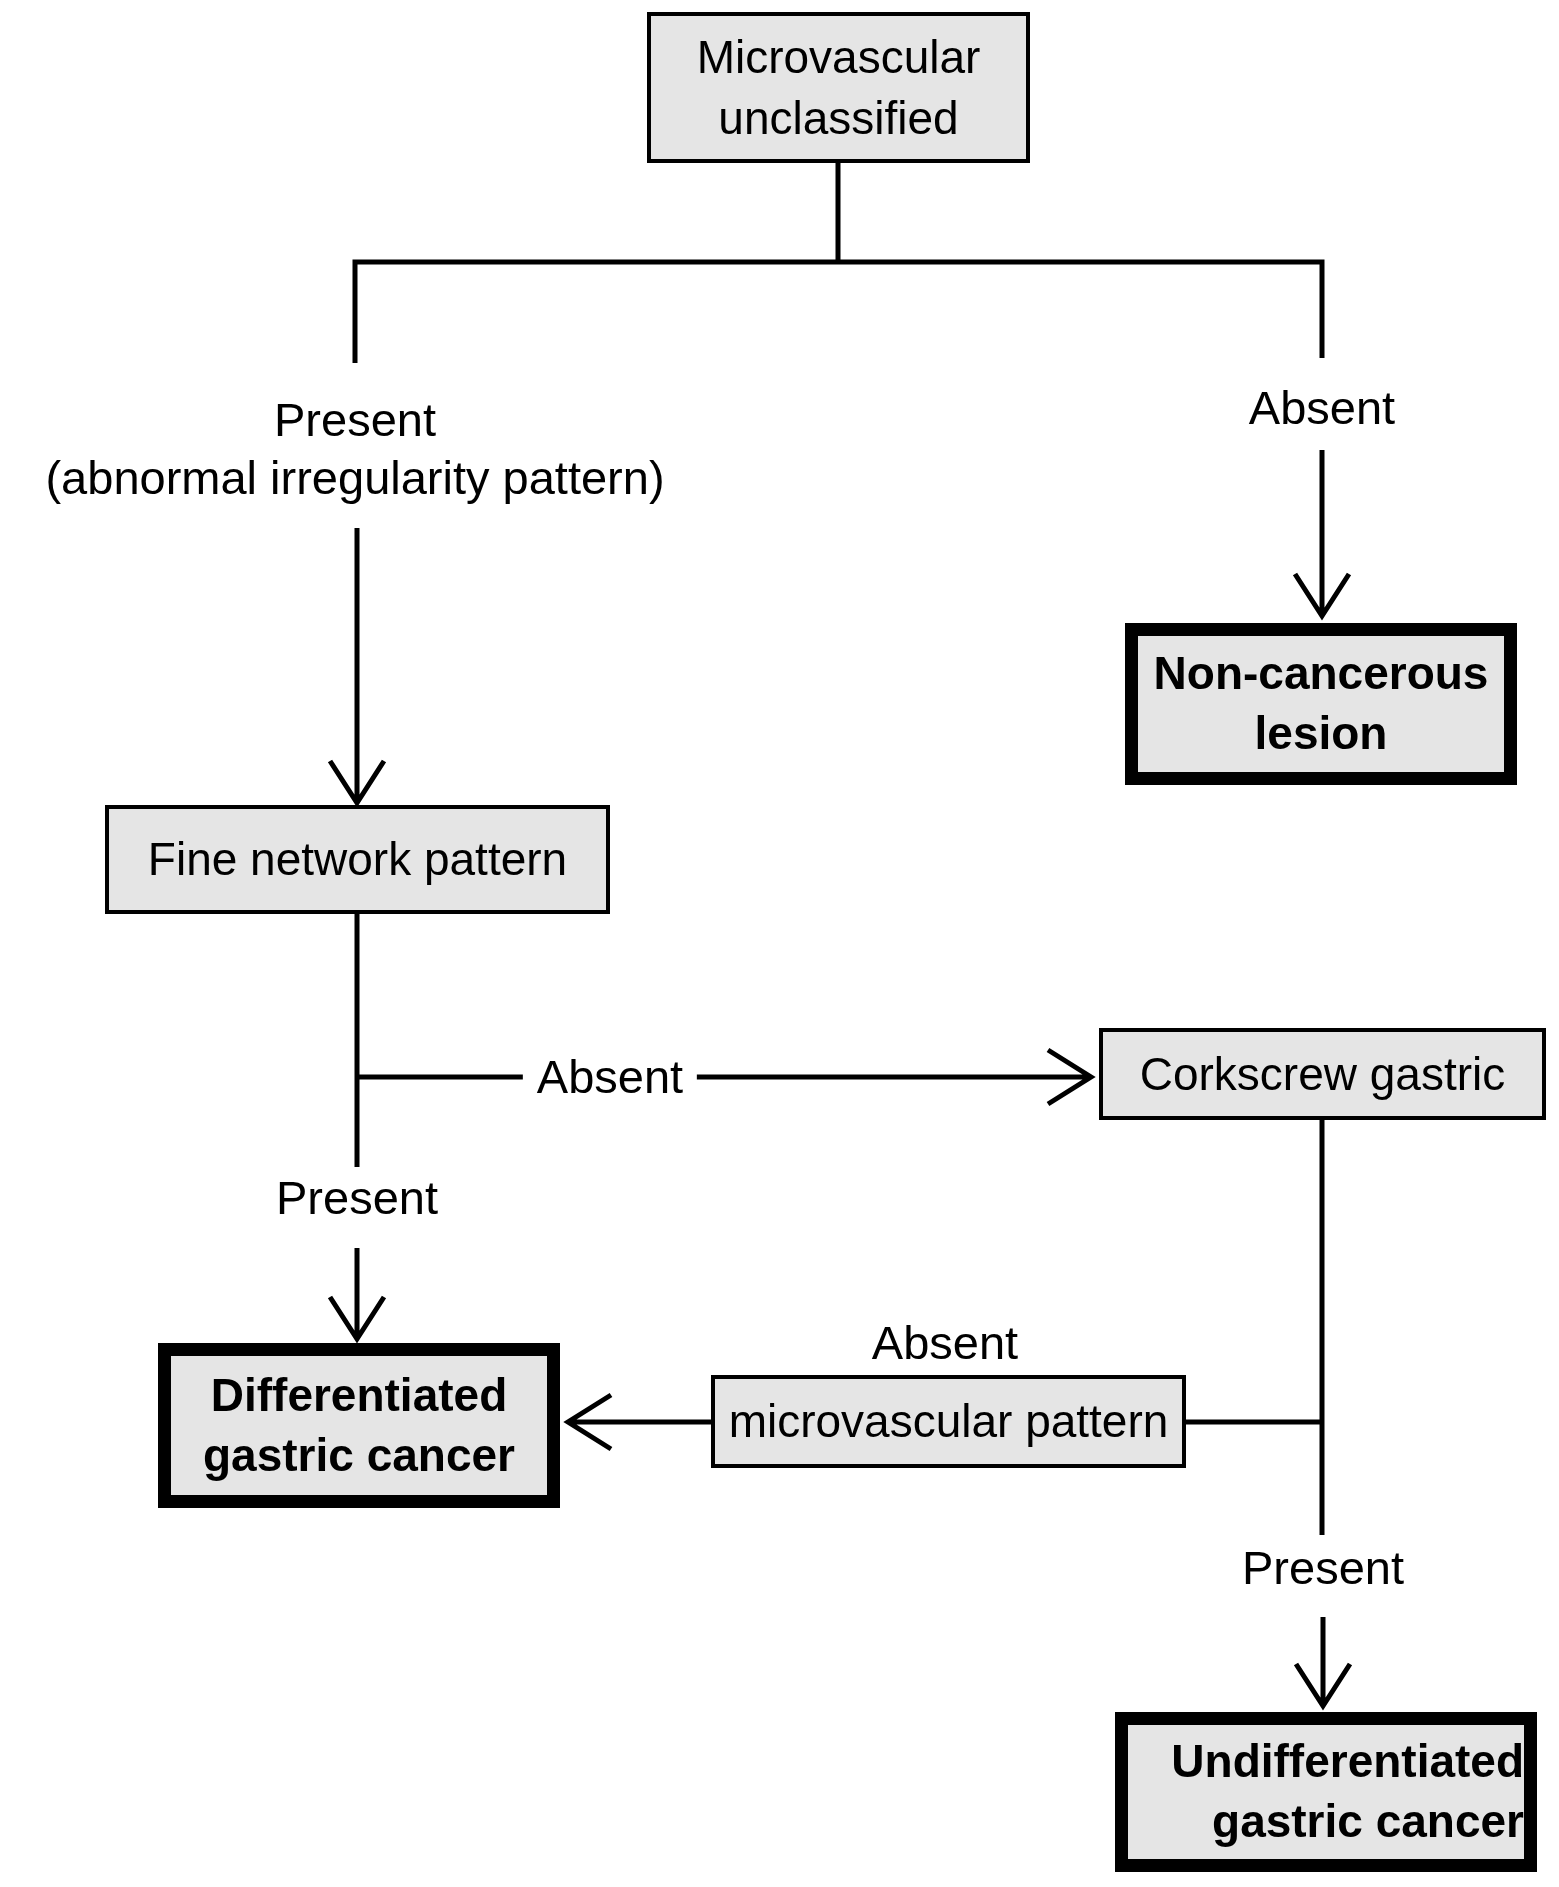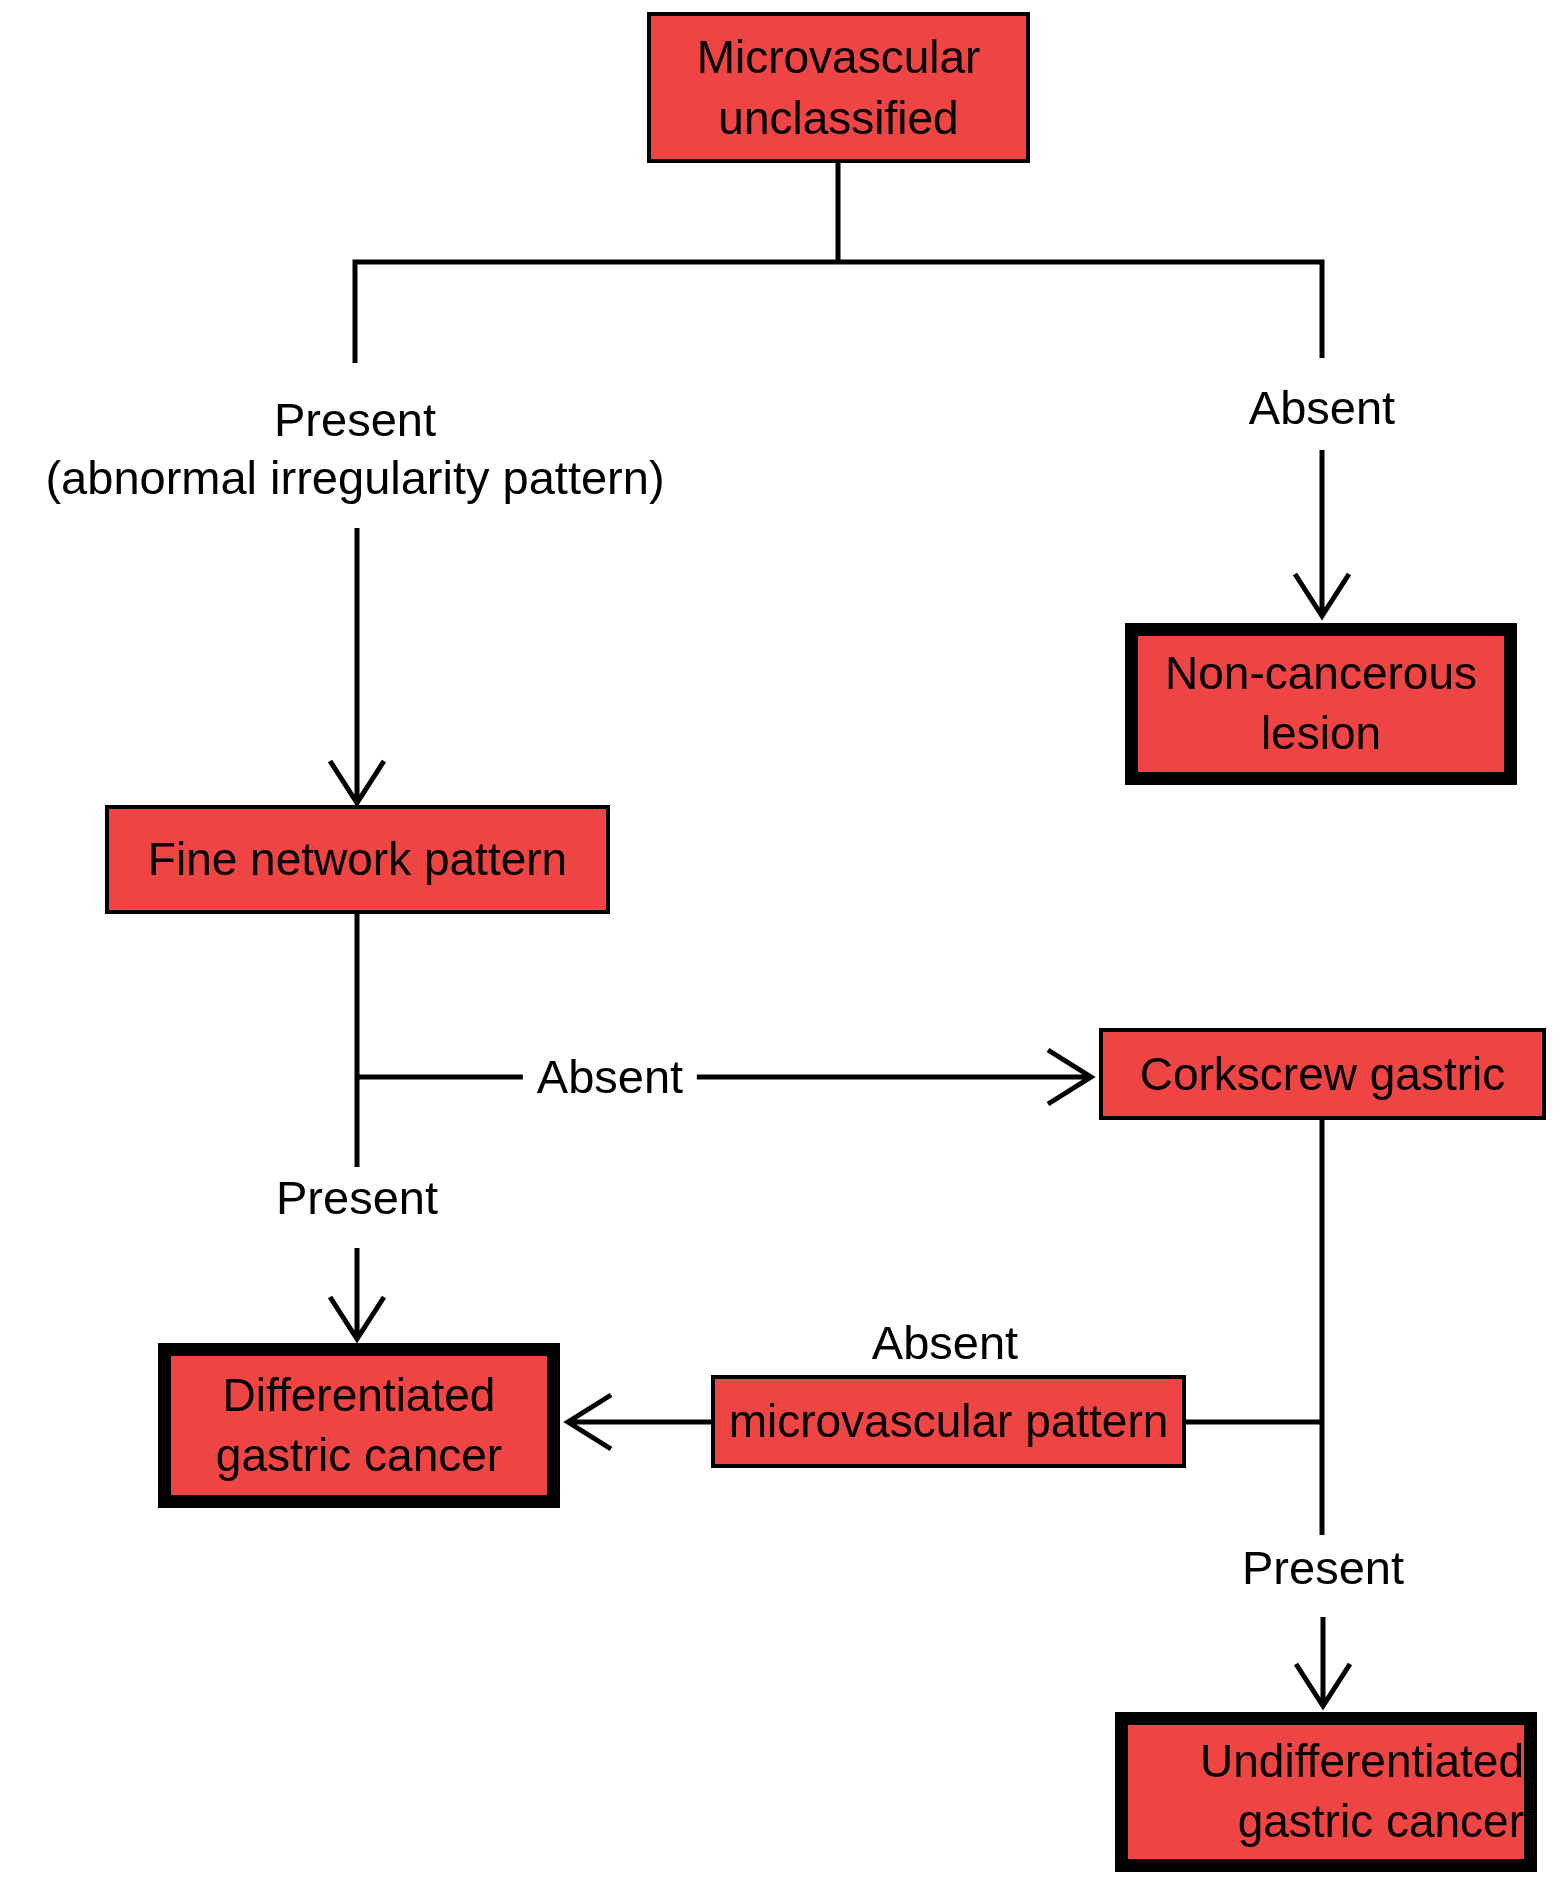--- a/index.html
+++ b/index.html
@@ -20,33 +20,33 @@
     position: absolute;
     left: 0;
     top: 0;
     width: 1559px;
     height: 1887px;
   }
   .node {
     position: absolute;
     box-sizing: border-box;
     border: 4px solid #000000;
-    background: #ef4444;
+    background: #e5e5e5;
     display: flex;
     flex-direction: column;
     align-items: center;
     justify-content: center;
     text-align: center;
     font-size: 46px;
     line-height: 1.32;
     white-space: nowrap;
   }
   .node.bold {
     border-width: 13px;
-    font-weight: normal;
+    font-weight: bold;
     line-height: 1.3;
   }
   .node span { display: block; }
   .edge-label {
     position: absolute;
     transform: translateX(-50%);
     font-size: 47px;
     line-height: 1.1;
     white-space: nowrap;
     text-align: center;

